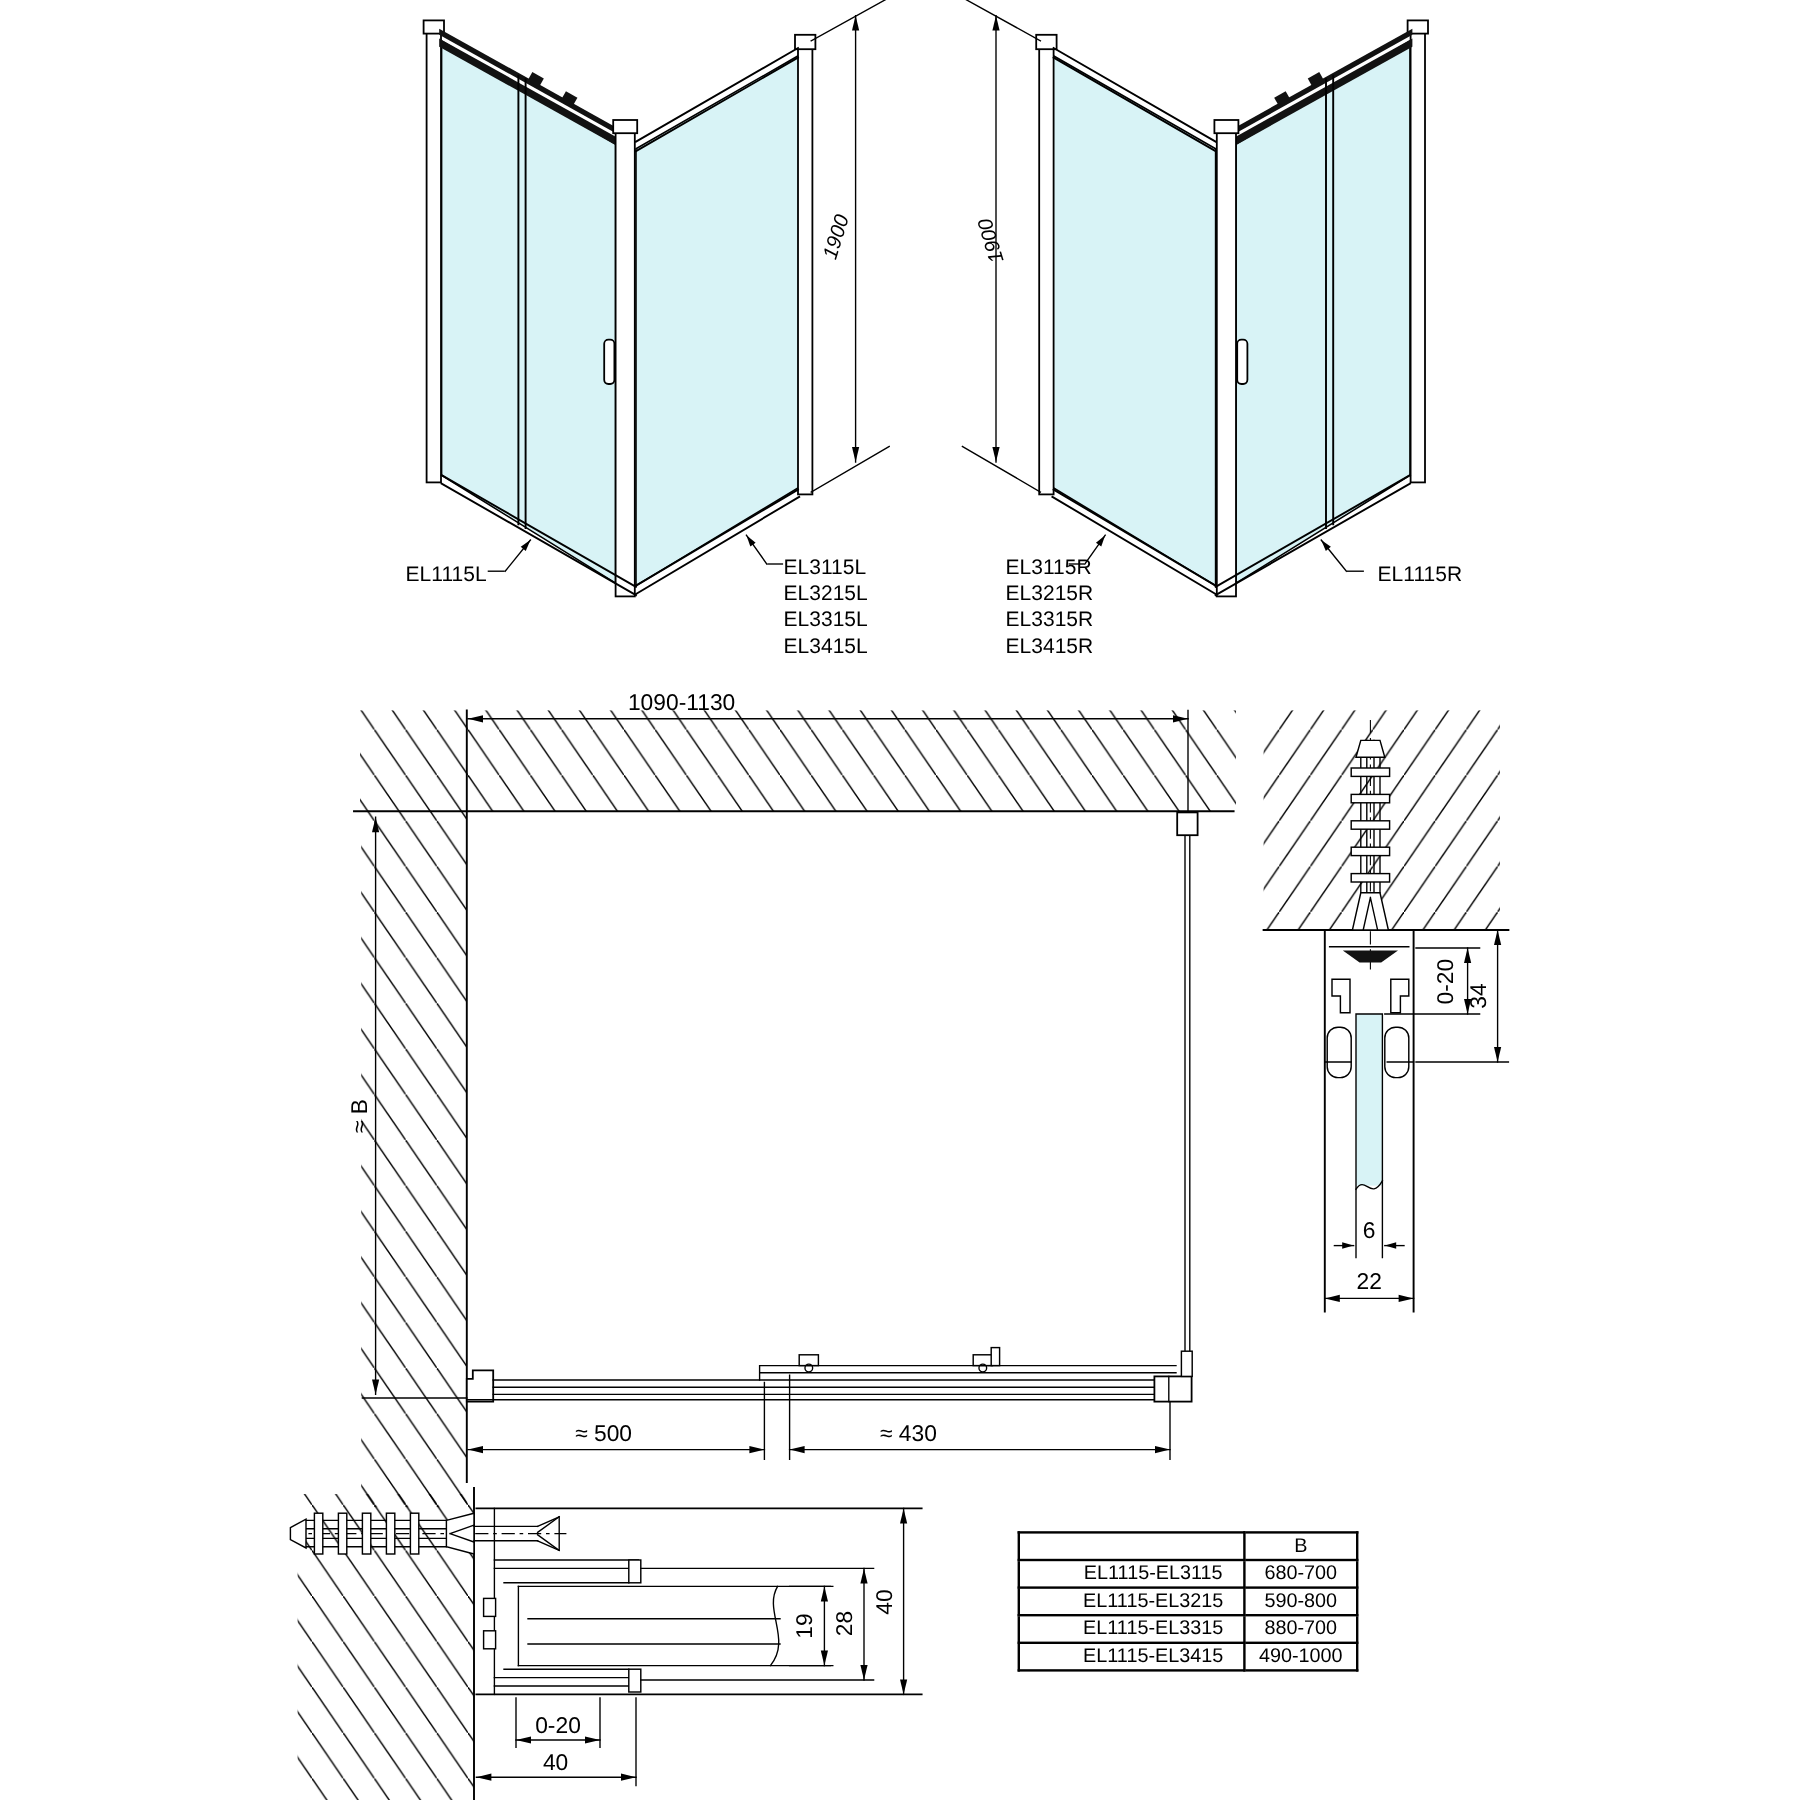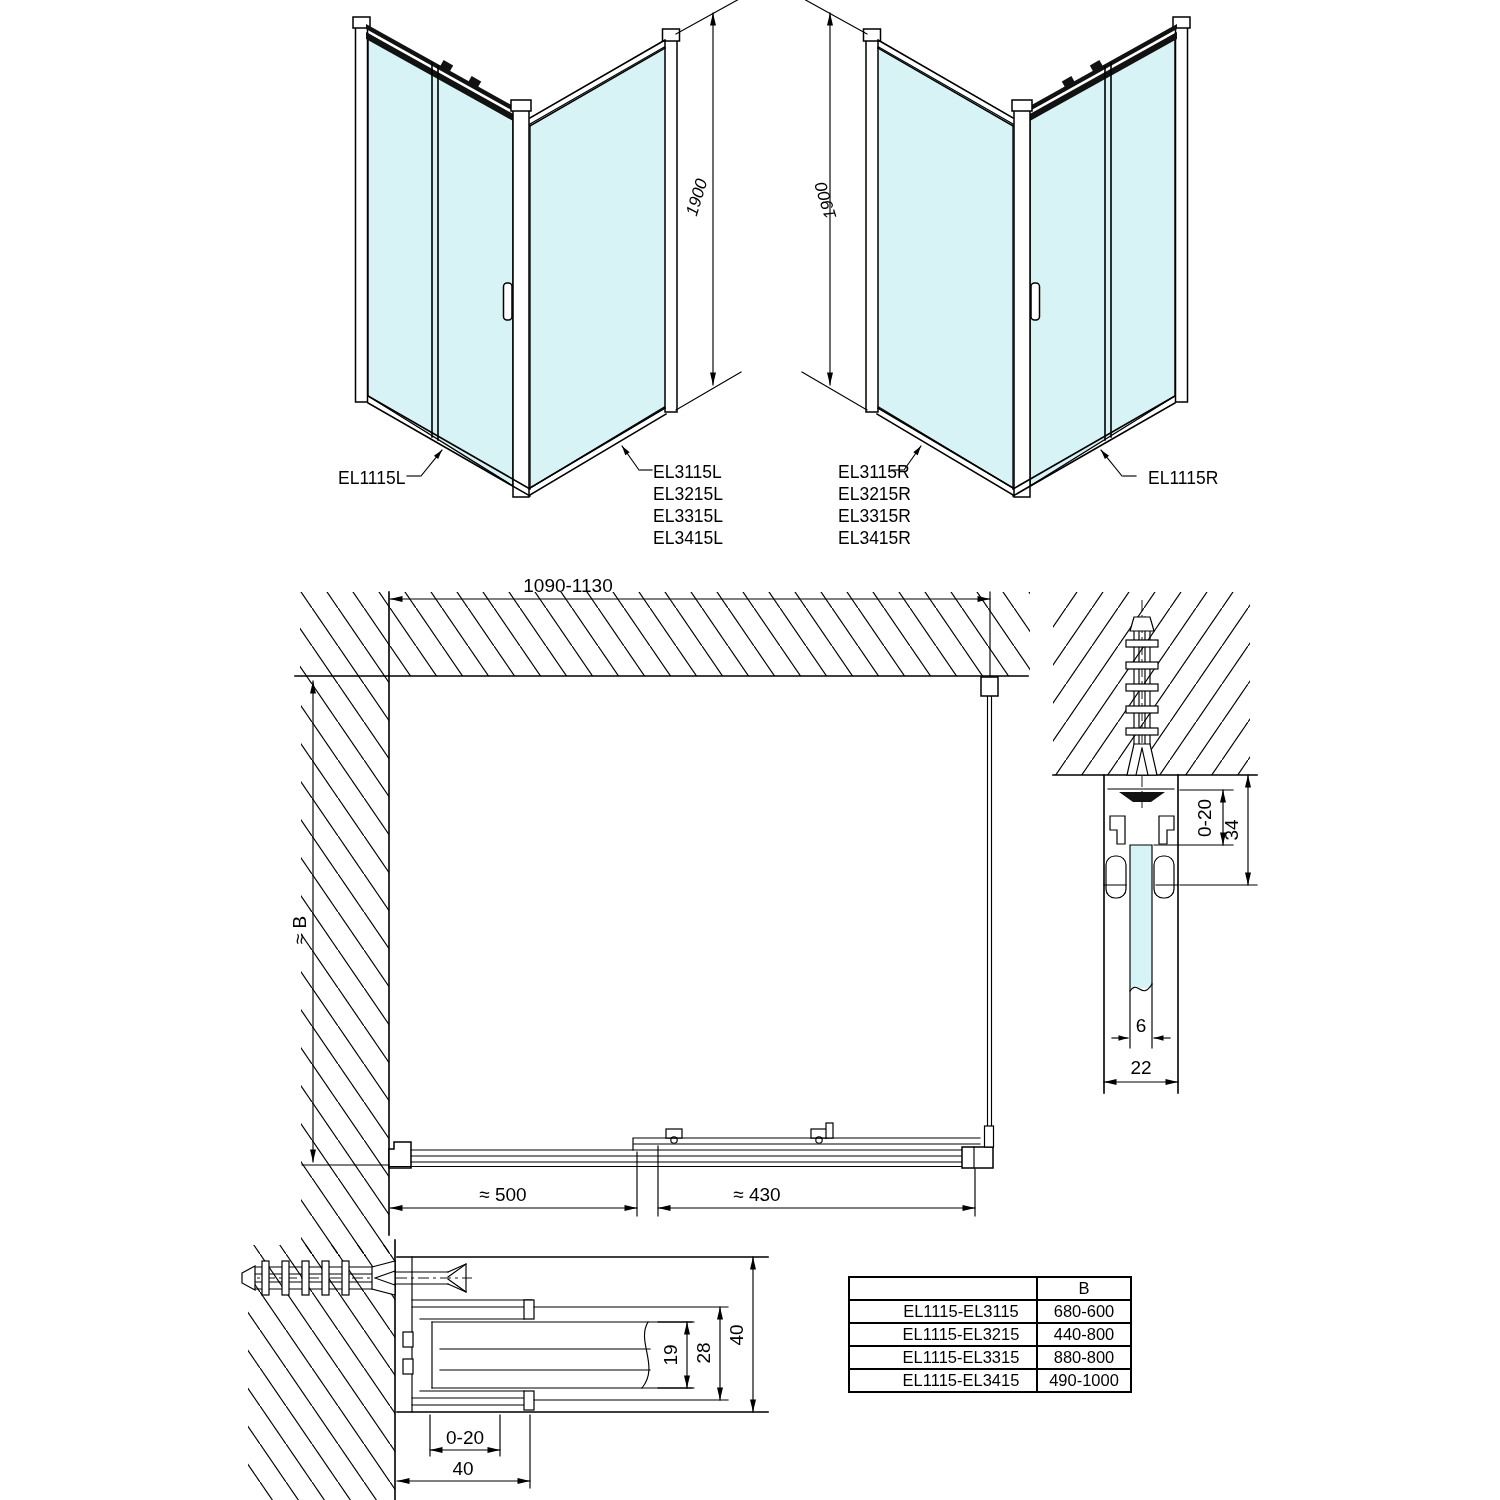--- a/index.html
+++ b/index.html
@@ -232,29 +232,29 @@
 </svg>
 
 <table class="sizetab">
   <tbody>
     <tr>
       <td class="c1"></td>
       <td class="c2">B</td>
     </tr>
     <tr>
       <td class="c1">EL1115-EL3115</td>
-      <td class="c2">680-600</td>
+      <td class="c2">680-700</td>
     </tr>
     <tr>
       <td class="c1">EL1115-EL3215</td>
-      <td class="c2">440-800</td>
+      <td class="c2">590-800</td>
     </tr>
     <tr>
       <td class="c1">EL1115-EL3315</td>
-      <td class="c2">880-800</td>
+      <td class="c2">880-700</td>
     </tr>
     <tr>
       <td class="c1">EL1115-EL3415</td>
       <td class="c2">490-1000</td>
     </tr>
   </tbody>
 </table>
 </div>
 
 </body></html>

